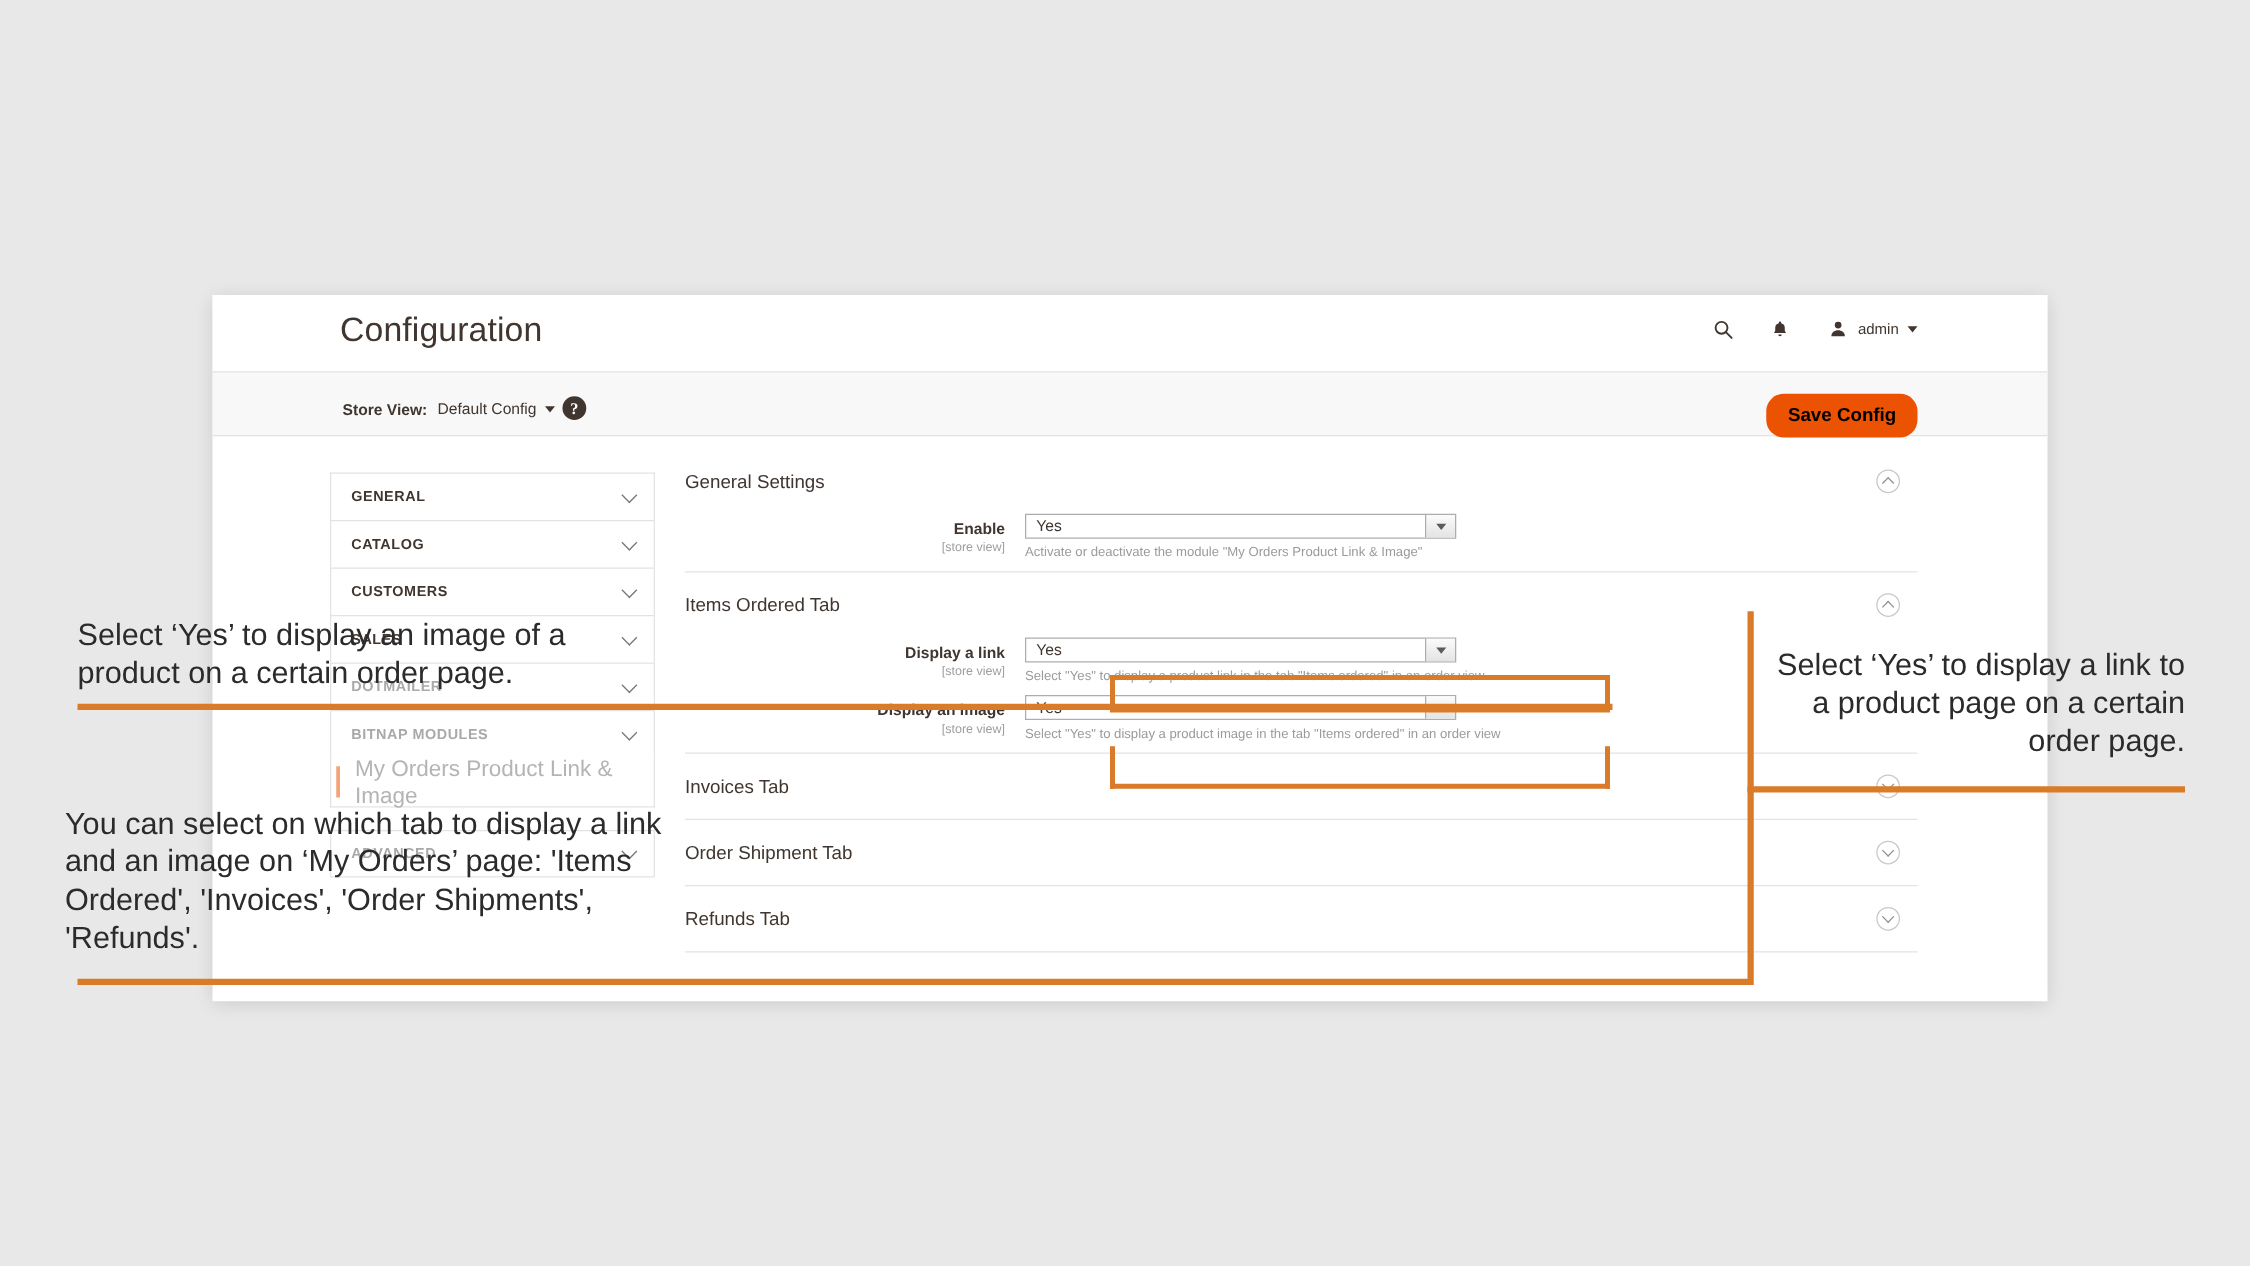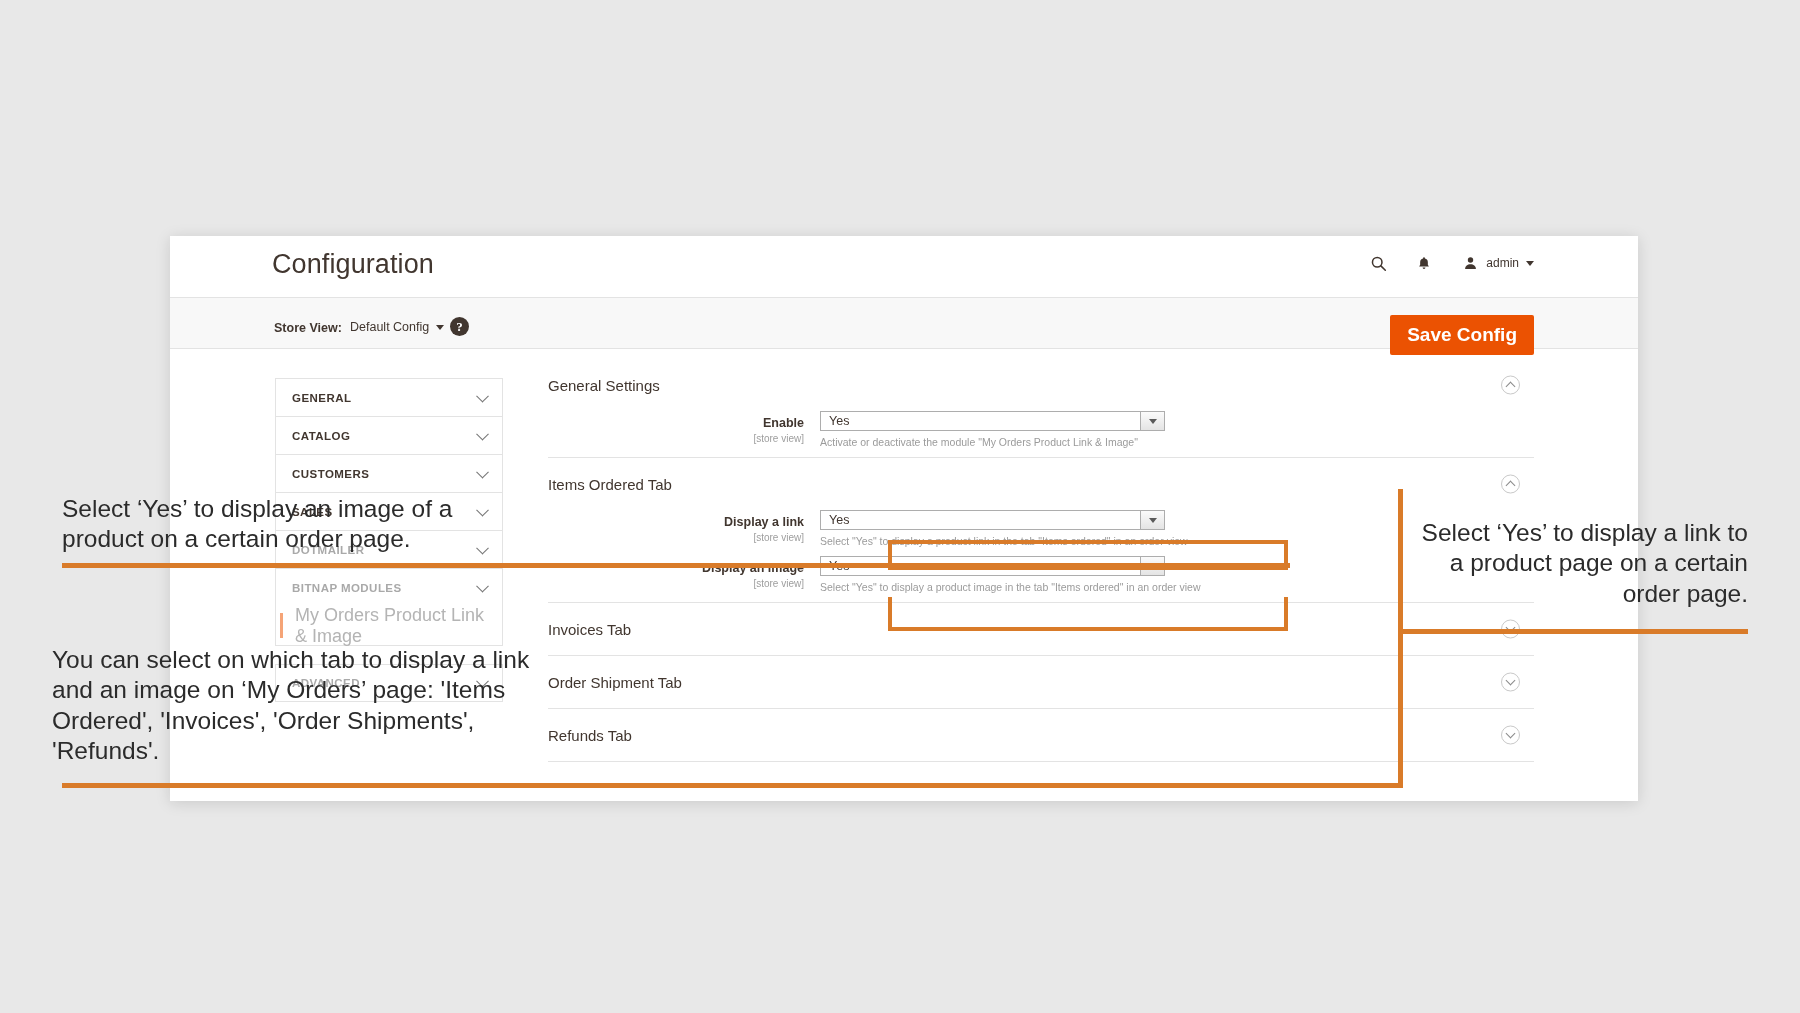--- a/index.html
+++ b/index.html
@@ -135,44 +135,44 @@
     line-height: 19px;
     cursor: pointer;
     font-family: "Liberation Serif", serif;
   }
 
   #save-config-button {
     position: absolute;
     right: 104px;
     top: 17px;
     background: #eb5202;
-    color: #ffffff;
+    color: #000000;
     border: none;
-    font-size: 19px;
+    font-size: 15px;
     font-weight: bold;
     font-family: "Liberation Sans", sans-serif;
     padding: 9px 17px;
     cursor: pointer;
-    border-radius: 2px;
+    border-radius: 14px;
   }
 
   
   #config-body {
     position: absolute;
     left: 0;
     top: 123px;
     width: 100%;
     bottom: 0;
   }
 
   #config-sidebar {
     position: absolute;
-    left: 105px;
+    left: 94px;
     top: 19px;
-    width: 228px;
+    width: 260px;
   }
 
   .nav-section {
     border: 1px solid #e3e3e3;
     border-bottom: none;
     height: 38px;
     display: flex;
     align-items: center;
     padding: 0 16px;
     background: #ffffff;

